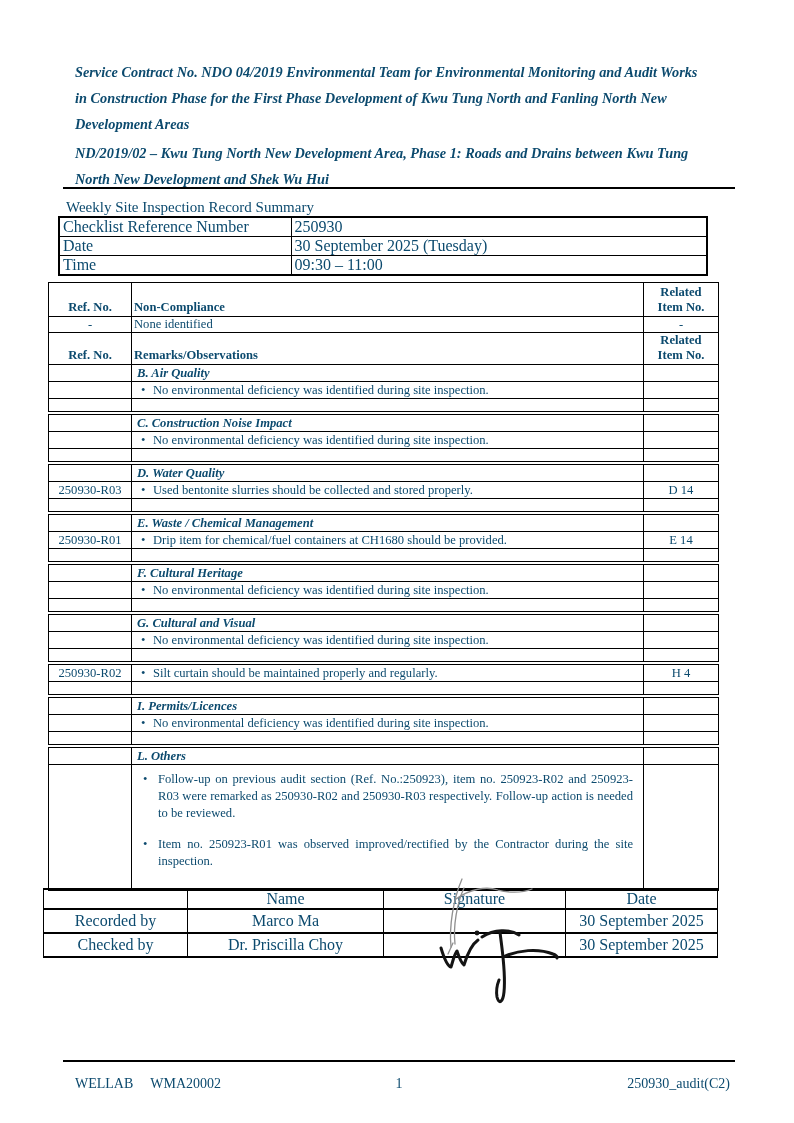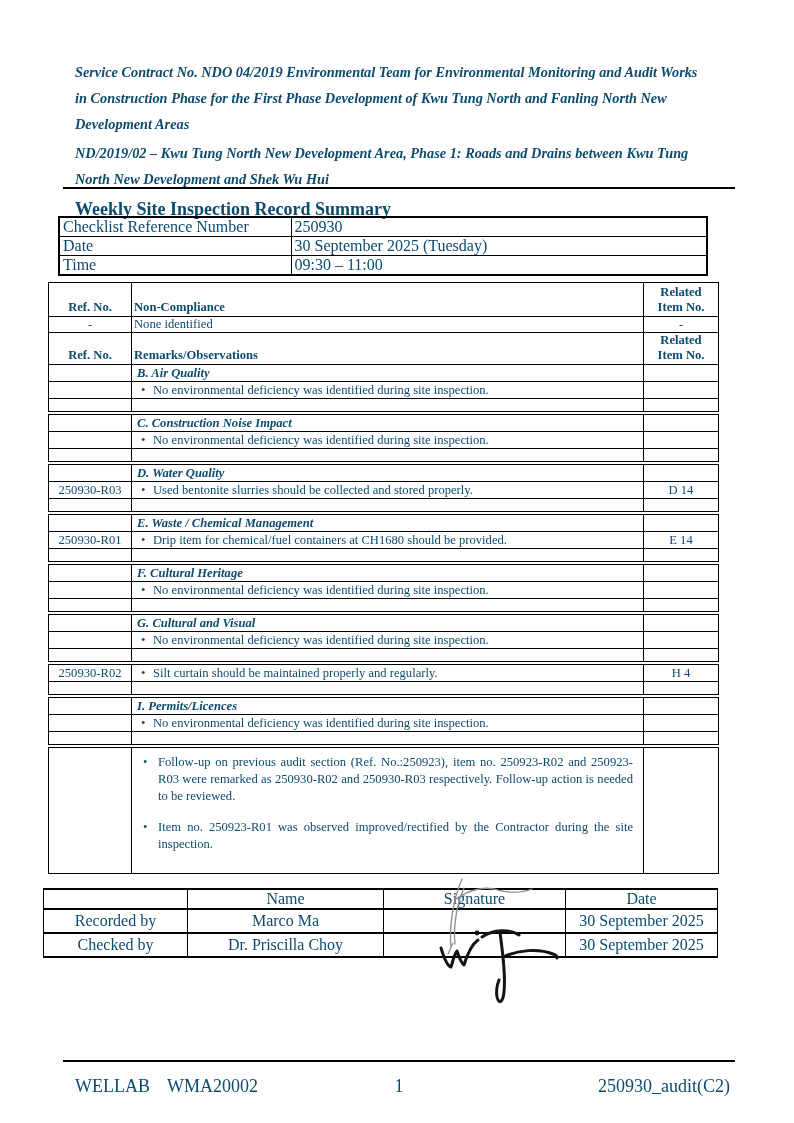--- a/index.html
+++ b/index.html
@@ -19,22 +19,22 @@
     font-weight: bold; font-style: italic;
     font-size: 14.3px; line-height: 26px;
   }
   .doc-header p { margin-bottom: 3px; }
   .header-rule {
     position: absolute; left: 63px; top: 187px; width: 672px;
     border-top: 2px solid #000;
   }
   
   .summary-title {
-    position: absolute; left: 75px; top: 199px;
-    font-weight: bold; font-size: 18px;
+    position: absolute; left: 66px; top: 199px;
+    font-weight: normal; font-size: 15px;
   }
   table { border-collapse: collapse; table-layout: fixed; }
   .summary-table {
     position: absolute; left: 58px; top: 216px; width: 650px;
     border: 2px solid #000; font-size: 16px;
   }
   .summary-table td {
     border: 1px solid #000; height: 16px;
     padding: 0 3px; vertical-align: middle;
   }
@@ -81,21 +81,21 @@
     position: absolute; left: 0; top: 0; width: 794px; height: 1123px;
     pointer-events: none; z-index: 5;
   }
   
   .footer-rule {
     position: absolute; left: 63px; top: 1060px; width: 672px;
     border-top: 2px solid #000;
   }
   .footer-text {
     position: absolute; left: 63px; top: 1076px; width: 672px;
-    font-size: 18px; height: 16px;
+    font-size: 14px; height: 16px;
   }
   .footer-left { position: absolute; left: 12px; top: 0; }
   .footer-left span + span { margin-left: 17px; }
   .footer-center { position: absolute; left: 0; width: 100%; text-align: center; top: 0; }
   .footer-right { position: absolute; right: 5px; top: 0; }
 </style>
 </head>
 <body>
 
 <div class="page">
@@ -346,20 +346,25 @@
     </tbody>
       </table>
 
     <table class="block">
       <colgroup>
           <col style="width:83px">
           <col style="width:512px">
           <col style="width:75px">
         </colgroup>
       <tbody>
+          <tr class="sec">
+            <td></td>
+            <td class="sec-title">L. Others</td>
+            <td></td>
+          </tr>
       <tr>
         <td></td>
         <td class="others-cell">
           <p><span class="bul">•</span><span>Follow-up on previous audit section (Ref. No.:250923), item no. 250923-R02 and 250923-R03 were remarked as 250930-R02 and 250930-R03 respectively. Follow-up action is needed to be reviewed.</span></p>
           <p><span class="bul">•</span><span>Item no. 250923-R01 was observed improved/rectified by the Contractor during the site inspection.</span></p>
         </td>
         <td></td>
       </tr>
     </tbody>
       </table>

